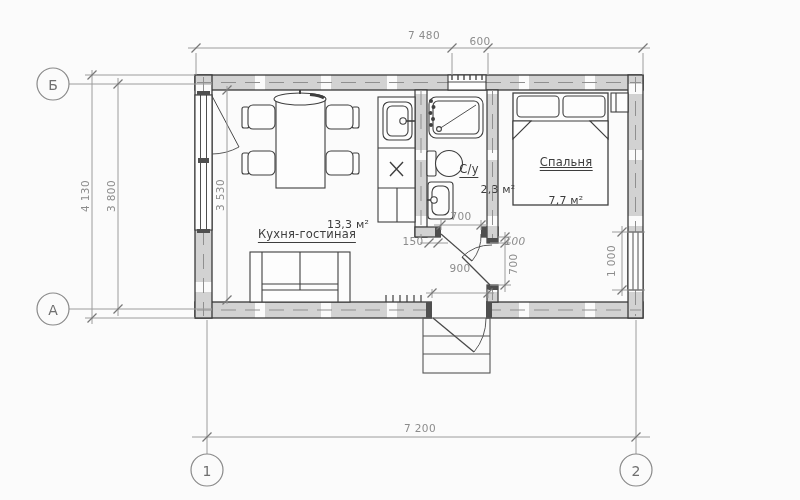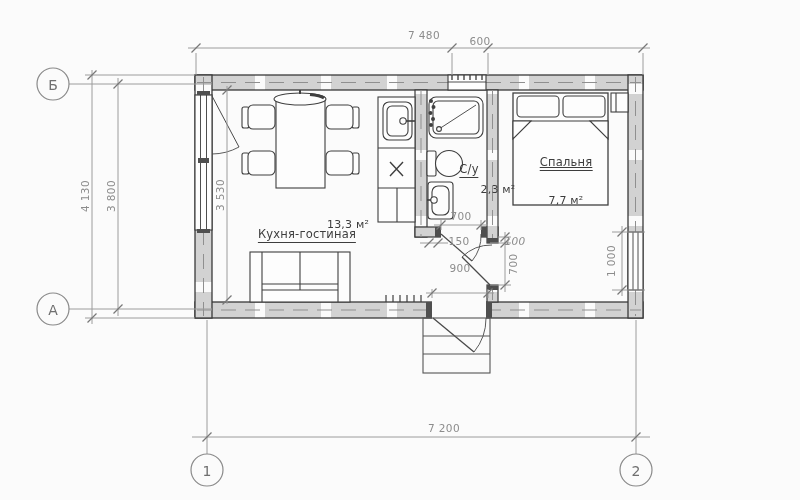--- a/index.html
+++ b/index.html
@@ -265,25 +265,25 @@
   <div class="lbl room-name" style="left:469px;top:170px;">С/у</div>
   <div class="lbl room-area" style="left:498px;top:189px;">2,3 м²</div>
   <div class="lbl room-name" style="left:566px;top:163px;text-decoration:underline;">Спальня</div>
   <div class="lbl room-area" style="left:566px;top:200px;text-align:center;">7,7 м²</div>
 
   <div class="lbl" style="left:424px;top:27px;margin-top:8px;">7 480</div>
   <div class="lbl" style="left:480px;top:41px;">600</div>
   <div class="lbl v" style="left:85px;top:196px;">4 130</div>
   <div class="lbl v" style="left:111px;top:196px;">3 800</div>
   <div class="lbl v" style="left:220px;top:195px;">3 530</div>
-  <div class="lbl" style="left:413px;top:241px;margin-left:46px;">150</div>
+  <div class="lbl" style="left:413px;top:241px;">150</div>
   <div class="lbl" style="left:461px;top:216px;">700</div>
   <div class="lbl" style="left:515px;top:241px;font-style:italic;">100</div>
   <div class="lbl v" style="left:513px;top:264px;">700</div>
   <div class="lbl" style="left:460px;top:268px;">900</div>
   <div class="lbl v" style="left:611px;top:261px;">1 000</div>
-  <div class="lbl" style="left:444px;top:428px;text-align:right;">7 200</div>
+  <div class="lbl" style="left:420px;top:428px;text-align:right;">7 200</div>
 
   <div class="lbl axis-lbl" style="left:53px;top:85px;">Б</div>
   <div class="lbl axis-lbl" style="left:53px;top:310px;">А</div>
   <div class="lbl axis-lbl" style="left:207px;top:471px;">1</div>
   <div class="lbl axis-lbl" style="left:636px;top:471px;">2</div>
 </div>
 
 </body></html>

